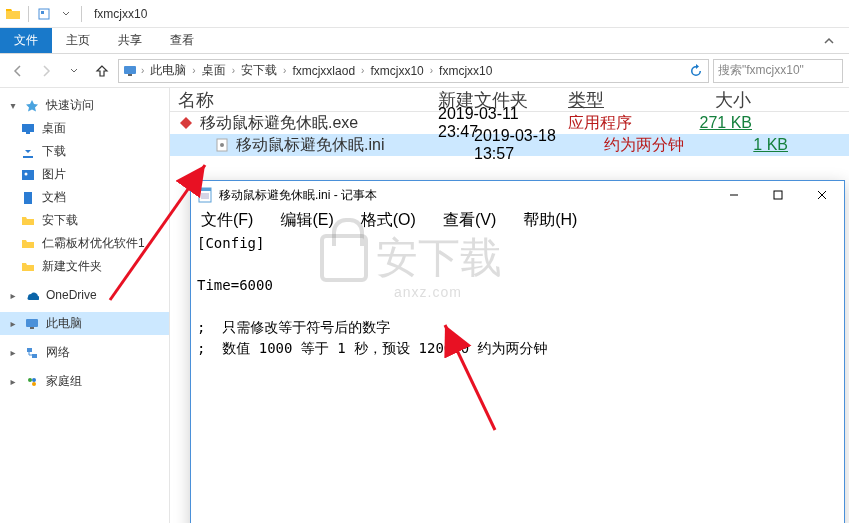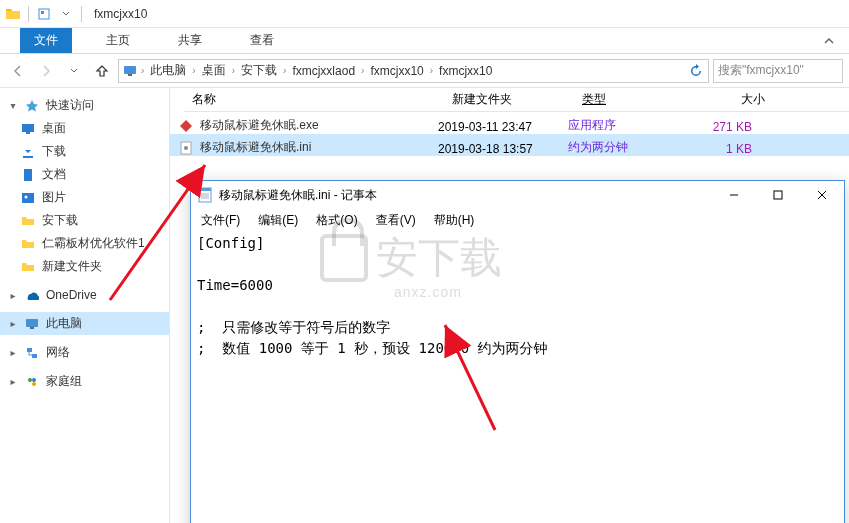--- a/index.html
+++ b/index.html
@@ -5,21 +5,21 @@
 * { margin: 0; padding: 0; box-sizing: border-box; font-family: "Microsoft YaHei", "Segoe UI", sans-serif; }
 body { width: 849px; height: 523px; background: #fff; overflow: hidden; position: relative; font-size: 12px; }
 
 .titlebar { height: 28px; display: flex; align-items: center; background: #fff; border-bottom: 1px solid #e5e5e5; }
 .titlebar .icon-group { display: flex; align-items: center; padding: 0 4px; gap: 4px; }
 .titlebar .title-text { padding-left: 6px; font-size: 12px; color: #333; }
 .qat-sep { width:1px; height:16px; background:#ccc; margin:0 2px; }
 .qat-btn { width:18px; height:18px; display:flex; align-items:center; justify-content:center; }
 
 .ribbon-tabs { height: 26px; display: flex; align-items: stretch; background: #fff; border-bottom: 1px solid #d9d9d9; }
-.ribbon-tab { padding: 0 14px; display: flex; align-items: center; font-size: 12px; color: #333; cursor: pointer; margin-left: 20px; }
+.ribbon-tab { padding: 0 14px; display: flex; align-items: center; font-size: 12px; color: #333; cursor: pointer; }
 .ribbon-tab.file { background: #1979ca; color: #fff; }
 .ribbon-spacer { flex: 1; }
 .ribbon-help { width: 40px; display: flex; align-items: center; justify-content: center; }
 
 .navbar { height: 34px; display: flex; align-items: center; padding: 4px 6px; gap: 4px; background: #fff; border-bottom: 1px solid #e5e5e5; }
 .nav-btn { width: 24px; height: 24px; display: flex; align-items: center; justify-content: center; color: #888; }
 .nav-btn.enabled { color: #333; }
 .breadcrumb { flex: 1; height: 24px; border: 1px solid #ccc; display: flex; align-items: center; padding: 0 2px; background: #fff; }
 .breadcrumb .bc-icon { width: 18px; display: flex; align-items: center; justify-content: center; }
 .breadcrumb .bc-item { padding: 0 4px; font-size: 12px; color: #333; cursor: pointer; }
@@ -30,44 +30,44 @@
 .body-area { display: flex; height: calc(523px - 28px - 26px - 34px); }
 .sidebar { width: 170px; border-right: 1px solid #e5e5e5; padding: 6px 0; overflow: hidden; }
 .side-group { margin-bottom: 6px; }
 .side-item { display: flex; align-items: center; padding: 3px 6px 3px 20px; gap: 6px; font-size: 12px; color: #333; cursor: pointer; }
 .side-item.header { padding-left: 8px; }
 .side-item.selected { background: #cce8ff; }
 .side-item .tree-exp { width: 10px; text-align: center; color: #666; font-size: 10px; }
 .side-icon { width: 16px; height: 16px; display: inline-flex; align-items: center; justify-content: center; }
 
 .file-area { flex: 1; position: relative; }
-.cols { display: flex; height: 24px; border-bottom: 1px solid #e5e5e5; align-items: center; font-size: 12px; color: #000000; margin-left: 14px; }
+.cols { display: flex; height: 24px; border-bottom: 1px solid #e5e5e5; align-items: center; font-size: 18px; color: #404040; }
 .col { padding: 0 8px; border-right: 1px solid transparent; }
 .col.name { width: 260px; }
 .col.date { width: 130px; }
 .col.type { width: 110px; text-decoration: underline; }
 .col.size { width: 90px; text-align: right; }
 
-.file-row { display: flex; height: 22px; align-items: flex-end; font-size: 12px; color: #333; }
-.file-row.selected { background: #cce8ff; }
+.file-row { display: flex; height: 22px; align-items: center; font-size: 16px; color: #333; }
+.file-row.selected { background: #cce8ff; padding-left: 36px; }
 .file-row .cell { padding: 0 8px; }
 .file-row .name { width: 260px; display: flex; align-items: center; gap: 6px; }
 .file-row .date { width: 130px; color: #000000; }
-.file-row .type { width: 110px; color: #6d28d9; }
-.file-row .size { width: 90px; text-align: right; color: #a21caf; }
+.file-row .type { width: 110px; color: #b91c1c; }
+.file-row .size { width: 90px; text-align: right; color: #15803d; text-decoration: underline; }
 
 
 .notepad { position: absolute; left: 190px; top: 180px; width: 655px; height: 428px; background: #fff; border: 1px solid #4a90d9; box-shadow: 0 4px 16px rgba(0,0,0,0.2); }
 .np-title { height: 28px; background: #fff; display: flex; align-items: center; padding-left: 6px; }
 .np-title .np-icon { width: 16px; height: 16px; margin-right: 6px; }
 .np-title .np-text { font-size: 12px; }
 .np-title .spacer { flex: 1; }
 .np-ctrl { width: 44px; height: 28px; display: flex; align-items: center; justify-content: center; font-size: 12px; }
 .np-ctrl.close { color: #000; }
-.np-menu { height: 22px; display: flex; align-items: center; padding: 0 4px; gap: 6px; font-size: 12px; }
+.np-menu { height: 22px; display: flex; align-items: center; padding: 0 4px; gap: 15px; font-size: 16px; }
 .np-menu .mi { padding: 2px 6px; cursor: pointer; }
 .np-body { padding: 2px 6px; font-family: "SimSun", monospace; font-size: 14px; line-height: 1.5; white-space: pre; color: #000; }
 
 
 .arrow { position: absolute; pointer-events: none; }
 
 
 .watermark { position: absolute; left: 320px; top: 230px; font-size: 42px; color: rgba(120,120,120,0.25); font-weight: 400; display: flex; align-items: center; gap: 8px; pointer-events: none; }
 .watermark .lock { width: 48px; height: 48px; border: 4px solid rgba(120,120,120,0.25); border-radius: 6px; position: relative; }
 .watermark .lock::before { content:""; position:absolute; top:-20px; left:8px; width:24px; height:24px; border:4px solid rgba(120,120,120,0.25); border-bottom:none; border-radius: 14px 14px 0 0; }
@@ -194,33 +194,33 @@
         <span class="side-icon">
             <svg width="14" height="14" viewBox="0 0 14 14">
               <path fill="#2b7cd3" d="M7 1v7L4 5h6L7 8zM2 11h10v2H2z"></path>
             </svg>
           </span>
         <span>下载</span>
       </div>
       <div class="side-item">
         <span class="side-icon">
             <svg width="14" height="14" viewBox="0 0 14 14">
-              <rect x="3" y="1" width="8" height="12" fill="#2b7cd3"></rect>
-            </svg>
-          </span>
-        <span>文档</span>
-      </div>
-      <div class="side-item">
-        <span class="side-icon">
-            <svg width="14" height="14" viewBox="0 0 14 14">
               <rect x="1" y="2" width="12" height="10" fill="#2b7cd3"></rect>
               <circle cx="5" cy="6" r="1.5" fill="#fff"></circle>
             </svg>
           </span>
         <span>图片</span>
+      </div>
+      <div class="side-item">
+        <span class="side-icon">
+            <svg width="14" height="14" viewBox="0 0 14 14">
+              <rect x="3" y="1" width="8" height="12" fill="#2b7cd3"></rect>
+            </svg>
+          </span>
+        <span>文档</span>
       </div>
       <div class="side-item">
         <span class="side-icon">
             <svg width="14" height="14" viewBox="0 0 14 14">
               <path fill="#ffcf48" d="M1 3h4l1 2h7v6H1z"></path>
             </svg>
           </span>
         <span>安下载</span>
       </div>
       <div class="side-item">

